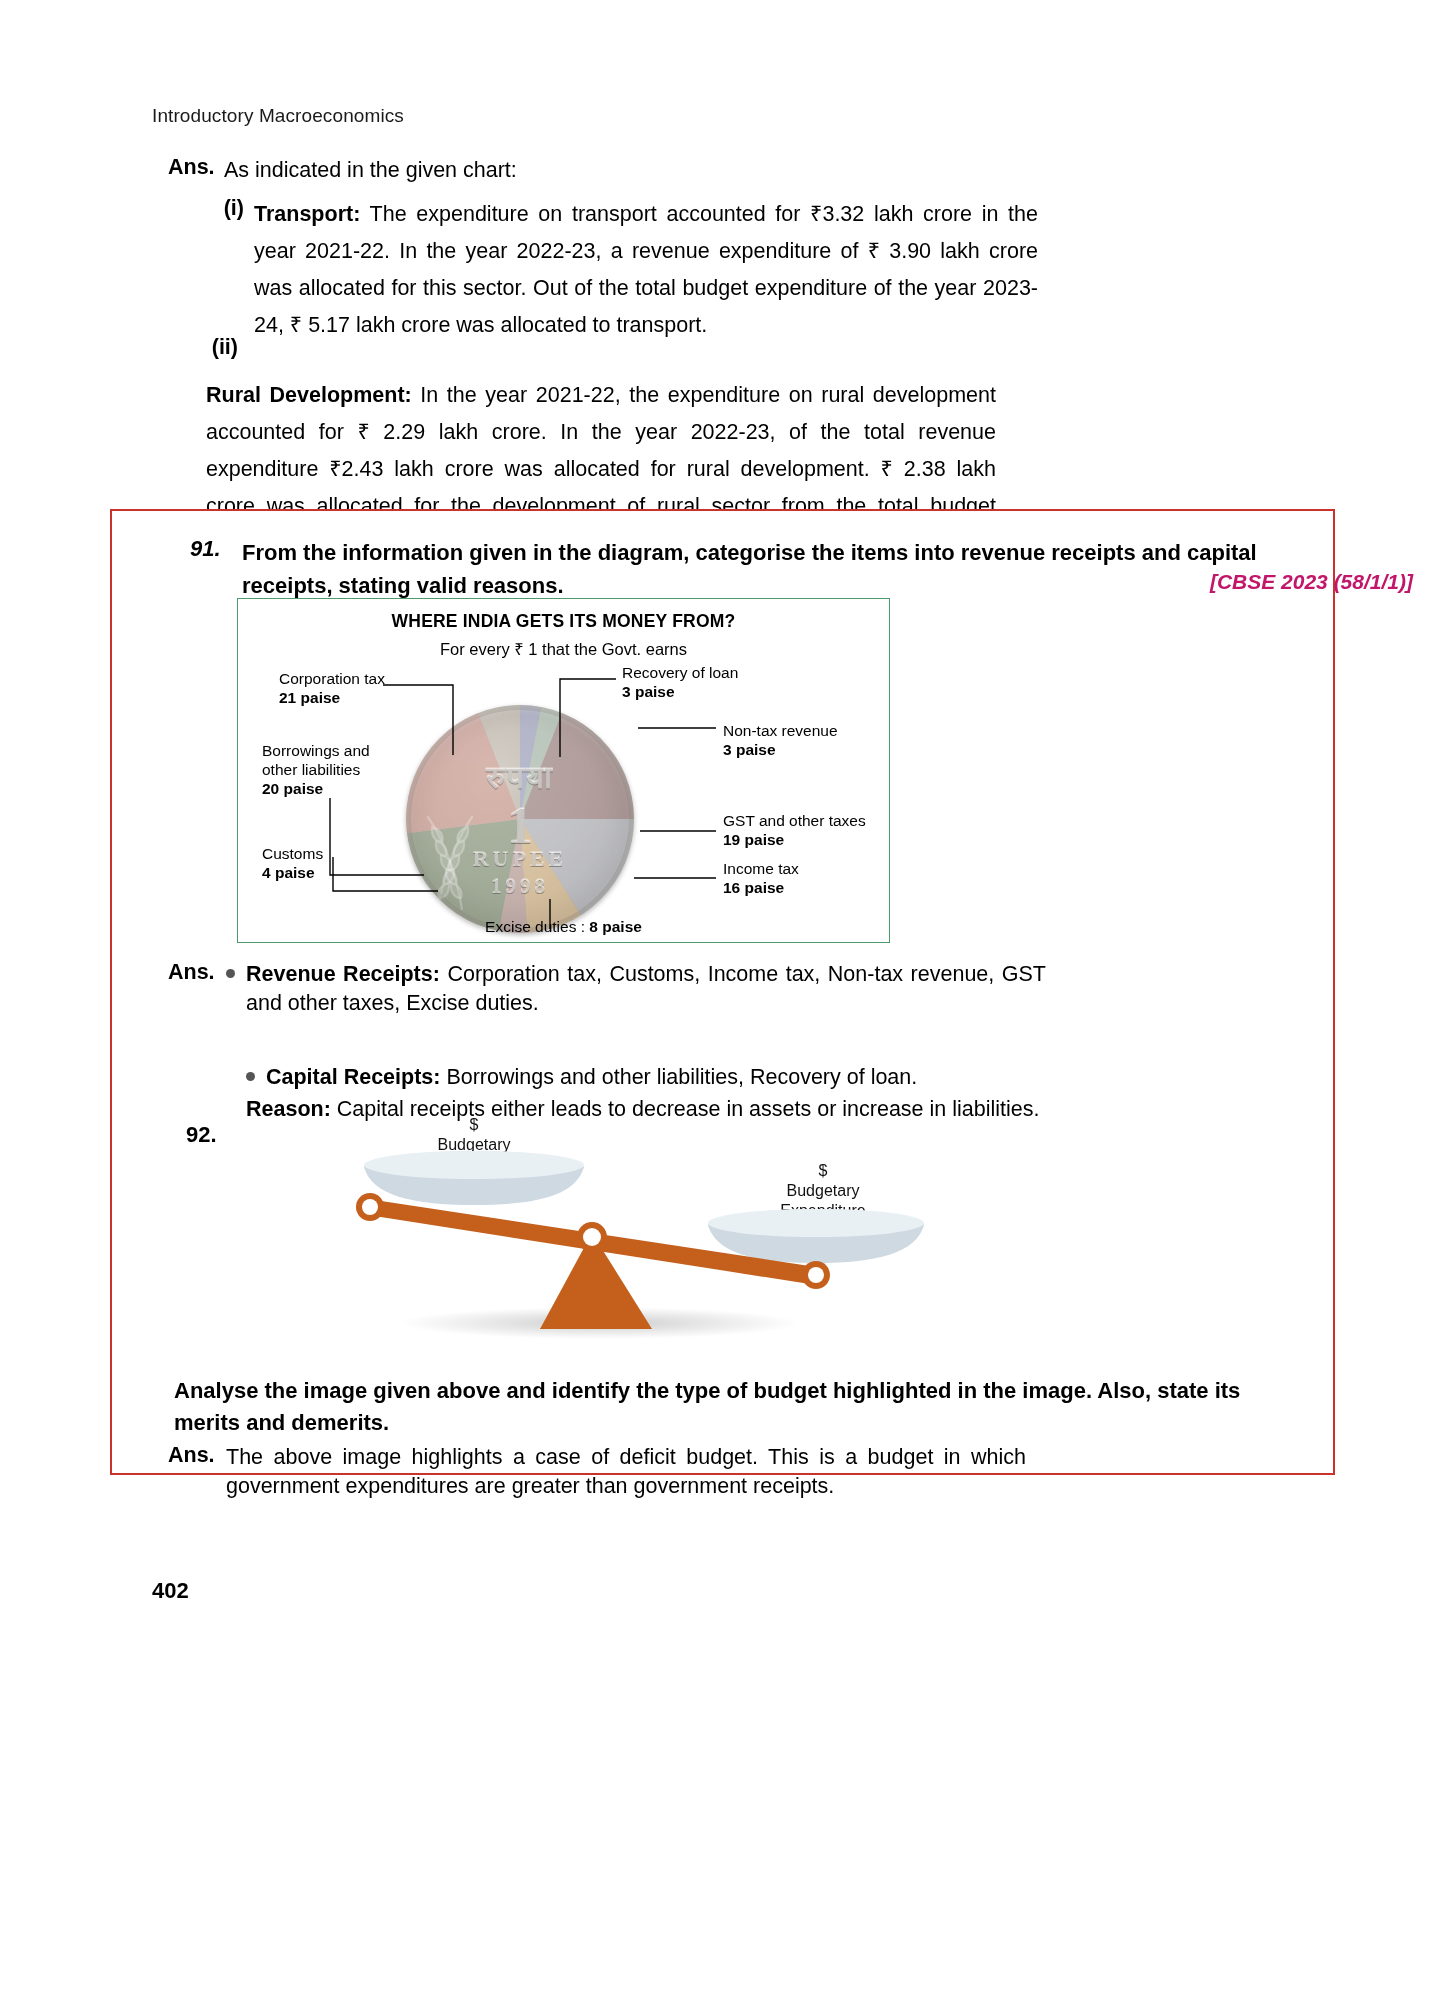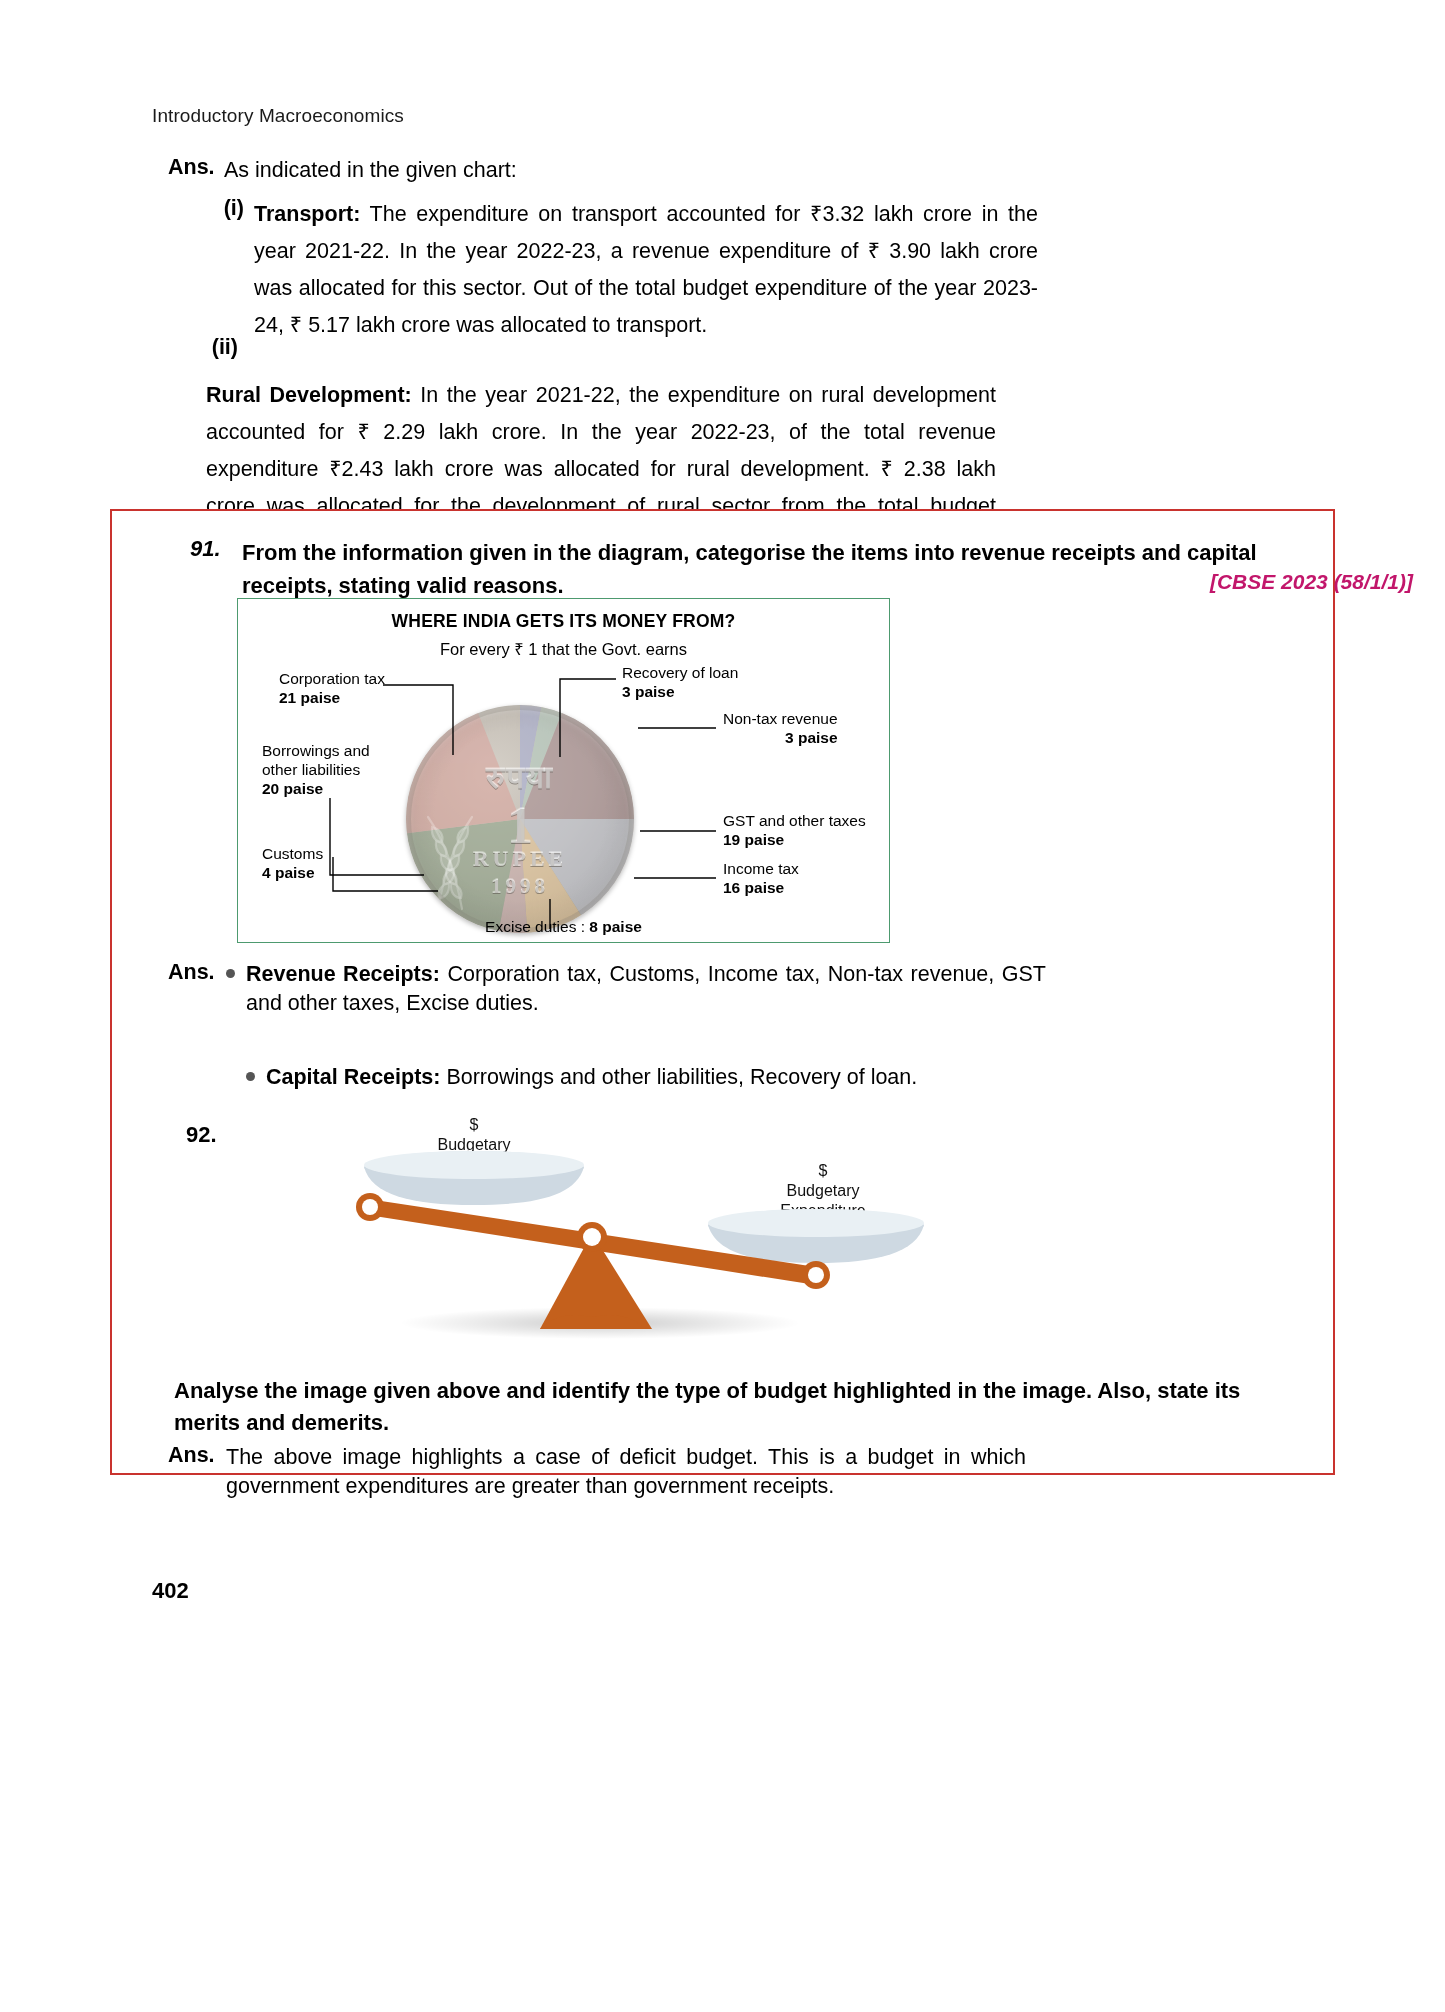--- a/index.html
+++ b/index.html
@@ -268,21 +268,21 @@
     <div class="lbl" style="left:24px; top:245px;">
       <span>Customs</span><br>
       <span class="val">4 paise</span>
     </div>
 
     <div class="lbl" style="left:384px; top:64px;">
       <span>Recovery of loan</span><br>
       <span class="val">3 paise</span>
     </div>
 
-    <div class="lbl" style="left:485px; top:110px;text-align:right;">
+    <div class="lbl" style="left:485px; top:122px;">
       <span>Non-tax revenue</span><br>
       <span class="val">3 paise</span>
     </div>
 
     <div class="lbl" style="left:485px; top:212px;">
       <span>GST and other taxes</span><br>
       <span class="val">19 paise</span>
     </div>
 
     <div class="lbl" style="left:485px; top:260px;">
@@ -308,20 +308,23 @@
 
   <div id="bullet2">
     <div class="bullet">
         <i></i>
       </div>
     <div class="ansbody" style="width:770px;">
       <span class="b">Capital Receipts:</span><span> Borrowings and other liabilities, Recovery of loan.</span>
     </div>
   </div>
 
+  <div class="reason" id="reason2">
+    <span class="b">Reason:</span><span> Capital receipts either leads to decrease in assets or increase in liabilities.</span>
+  </div>
 
   <div id="q92num">92.</div>
 
   <div class="scale">
     <div class="scale-lbl" id="lblLeft">
       <span>$</span><br>
       <span>Budgetary</span><br>
       <span>Receipts</span>
     </div>
     <div class="scale-lbl" id="lblRight">

